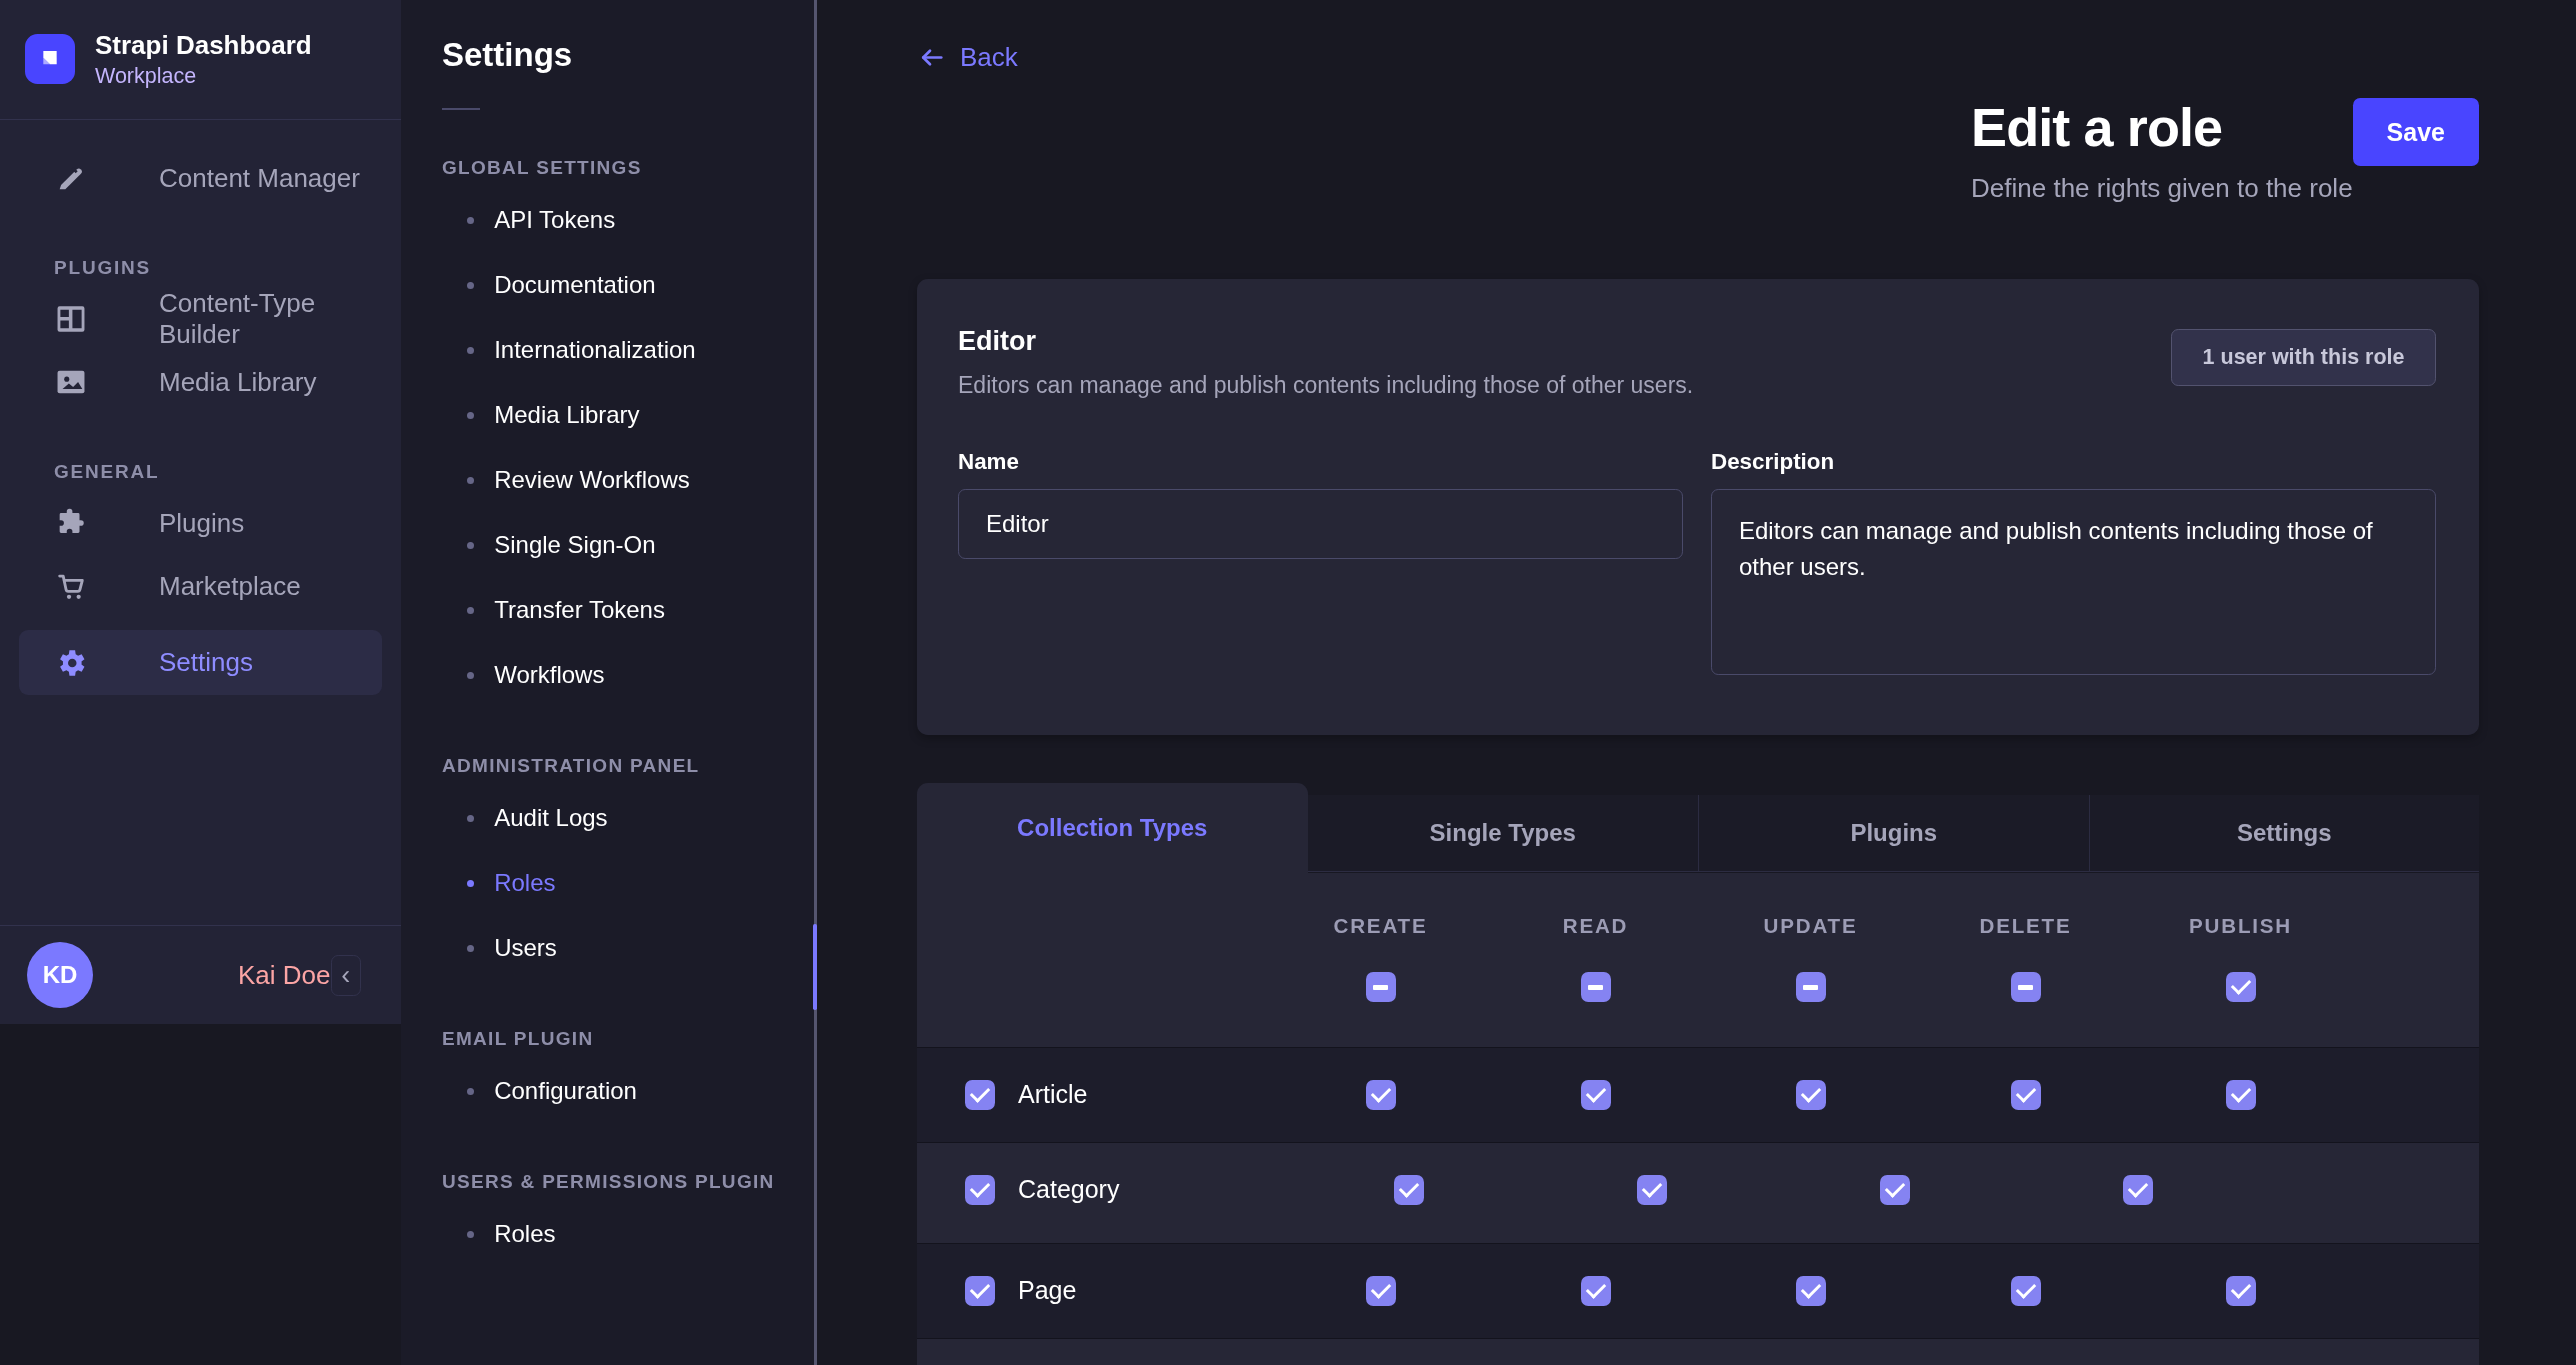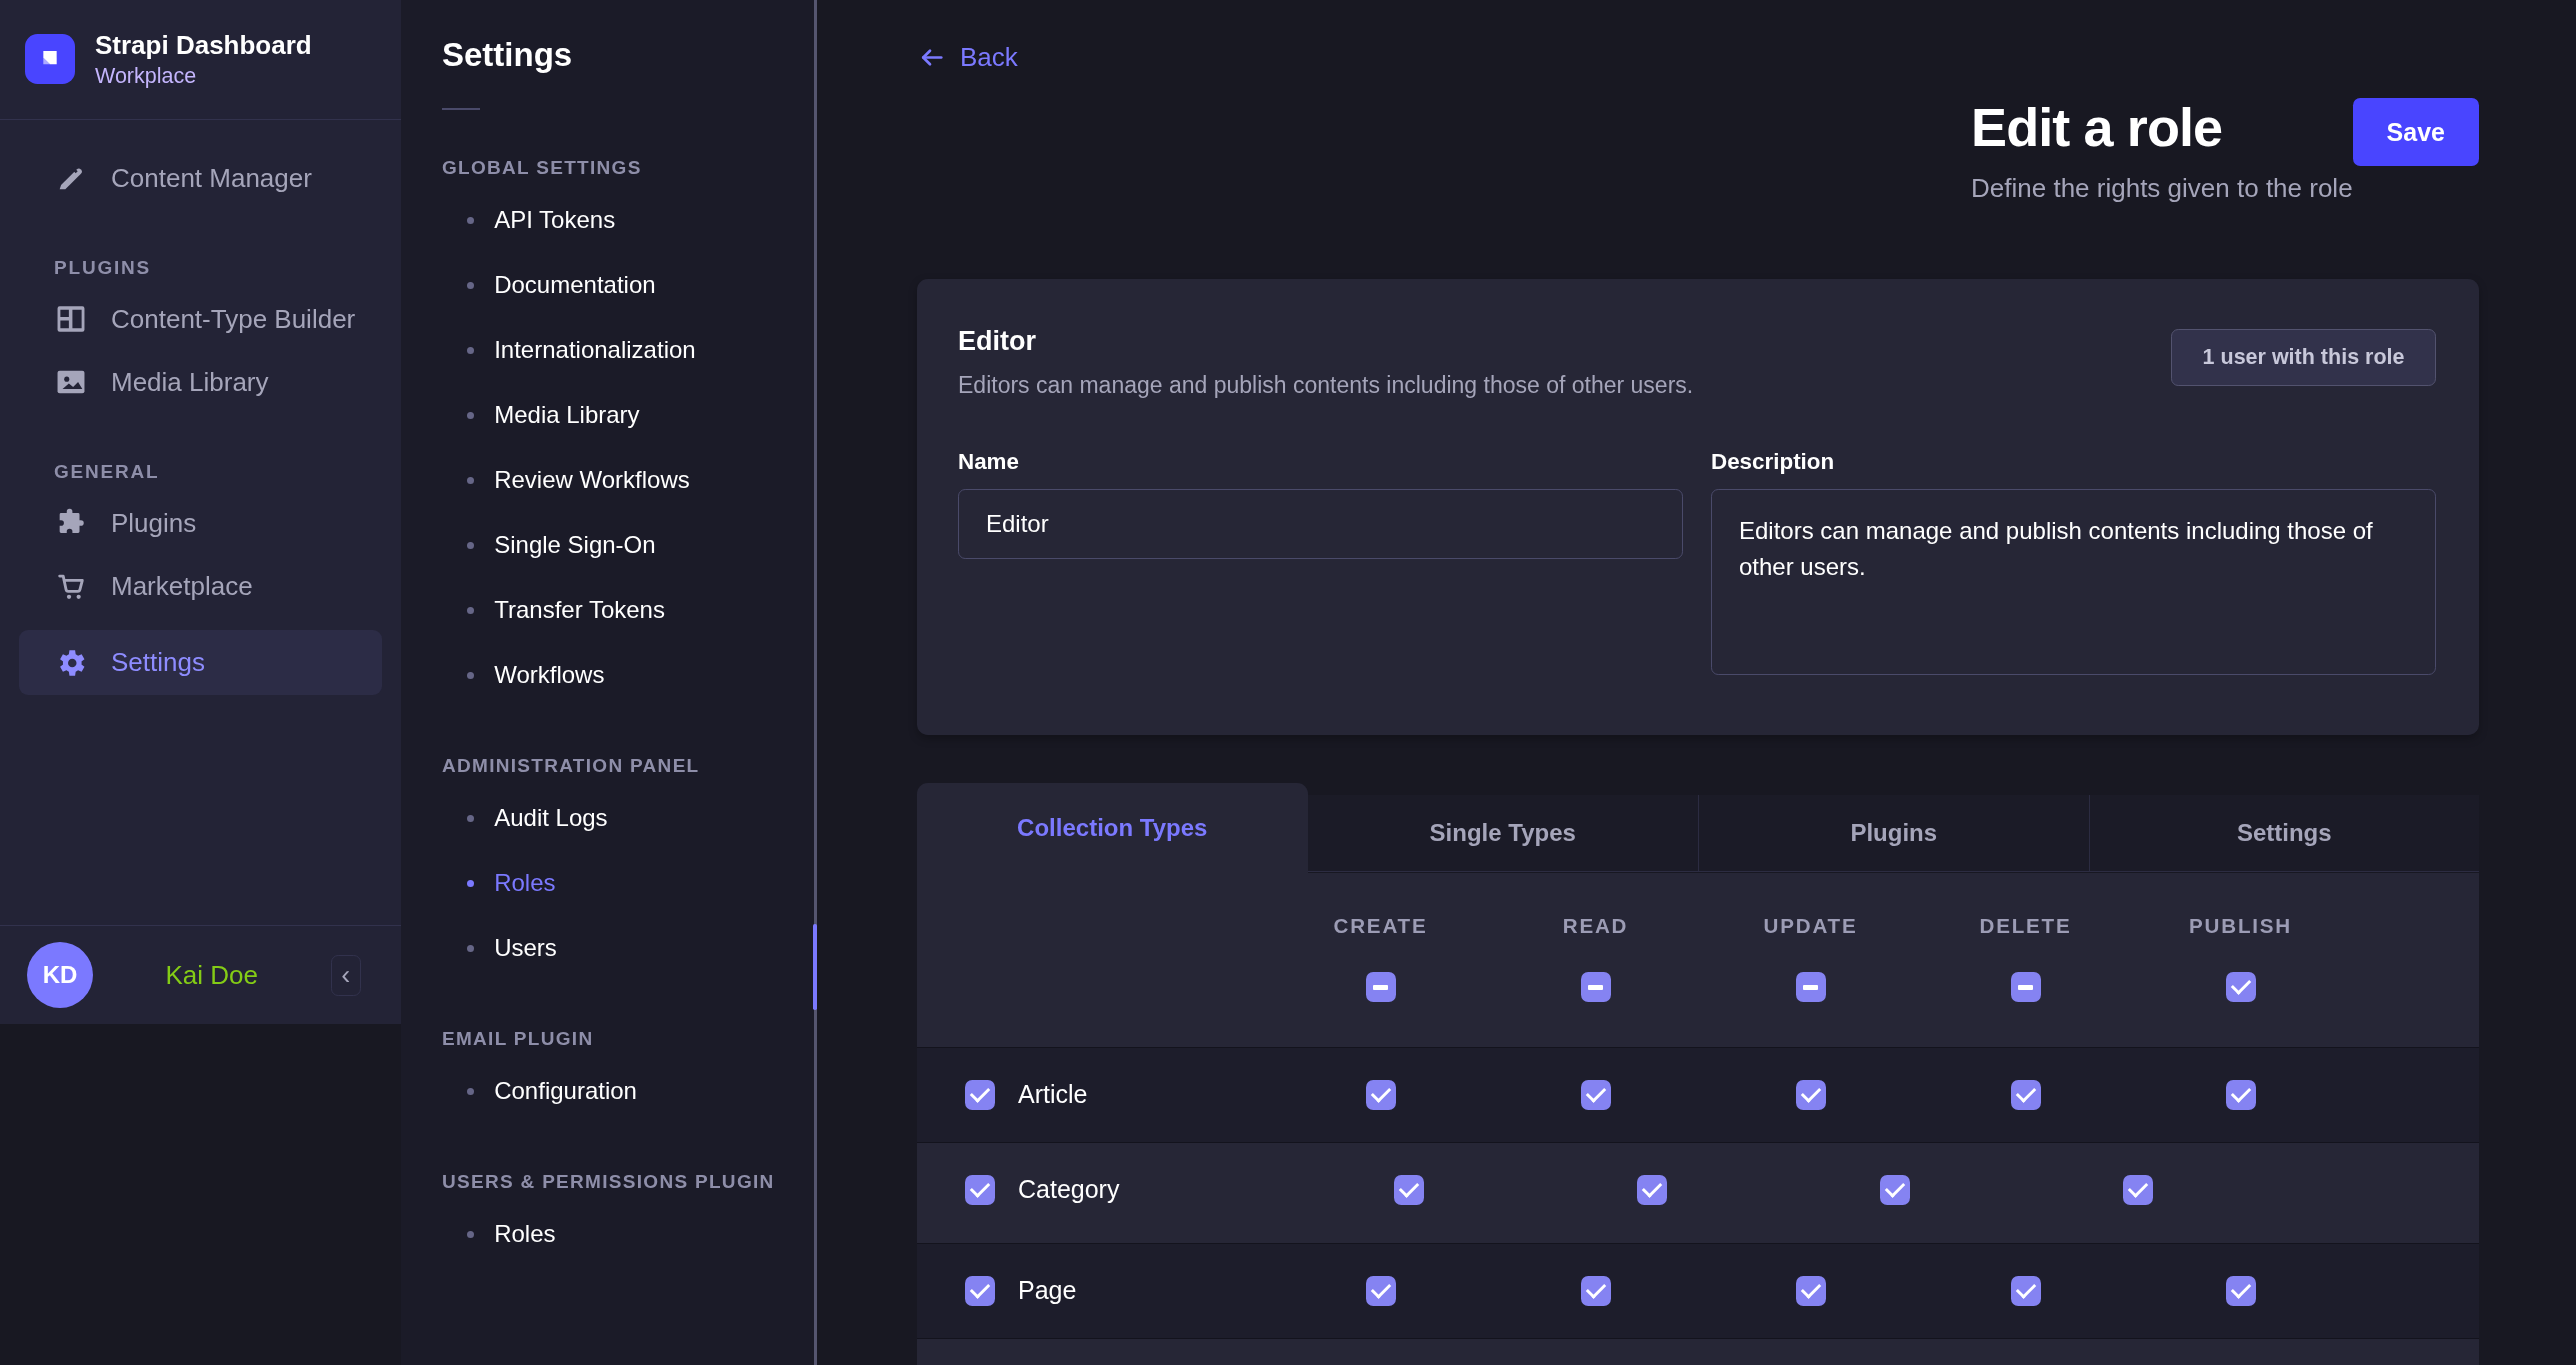--- a/index.html
+++ b/index.html
@@ -5,29 +5,29 @@
   html,body{margin:0;padding:0;background:#181822;}
   *{box-sizing:border-box;font-family:"Liberation Sans", sans-serif;}
   .app{position:relative;width:2576px;height:1366px;overflow:hidden;background:#181822;display:flex;}
 
   
   .sidebar{position:relative;width:401px;height:1024px;background:#232336;flex:none;display:flex;flex-direction:column;}
   .logo-row{display:flex;align-items:center;gap:20px;padding:30px 25px;border-bottom:0.9px solid #32324d;}
   .logo-mark{width:50px;height:50px;border-radius:12.5px;background:#4945ff;flex:none;display:flex;align-items:center;justify-content:center;}
   .app-name{font-size:26px;font-weight:bold;color:#ffffff;line-height:1.2;}
   .workspace{font-size:21.5px;color:#c4b5fd;margin-top:2.7px;}
-  .nav-item{display:flex;align-items:center;height:63px;padding-left:54px;color:#a5a5ba;font-size:26px;}
+  .nav-item{display:flex;align-items:center;height:63px;padding-left:54px;color:#a5a5ba;font-size:26px;gap:48px;}
   .nav-item .ic{width:34px;height:34px;margin-right:23px;color:#a5a5ba;flex:none;}
   .nav-item.first{margin-top:27px;}
   .side-section{margin-top:47px;margin-bottom:9px;padding-left:54px;font-size:19px;font-weight:bold;letter-spacing:1.8px;color:#8e8ea9;}
   .nav-item.active-pill{margin:12.5px 19px 0 19px;padding-left:35px;height:65px;background:#2c2c46;border-radius:9px;color:#8e8cff;}
   .nav-item.active-pill .ic{color:#8e8cff;}
   .user-strip{position:absolute;left:0;right:0;bottom:0;height:99px;border-top:0.9px solid #32324d;display:flex;align-items:center;padding:0 40px 0 27px;background:#232336;}
   .avatar{width:66px;height:66px;border-radius:50%;background:#7b79ff;color:#ffffff;font-weight:bold;font-size:24px;display:flex;align-items:center;justify-content:center;flex:none;}
-  .user-name{flex:1;text-align:center;color:#84cc16;font-size:26px;}
+  .user-name{flex:1;text-align:right;color:#fca5a5;font-size:26px;}
   .collapse-btn{width:30.5px;height:41px;border:0.9px solid #32324d;border-radius:7.2px;background:transparent;color:#a5a5ba;font-size:27px;display:flex;align-items:center;justify-content:center;flex:none;}
 
   
   .subnav{position:relative;width:416px;height:1366px;background:#1b1b28;flex:none;padding:36px 0 0 41px;}
   .subnav-track{position:absolute;top:0;right:0;width:2.7px;height:1366px;background:#55556f;}
   .subnav-thumb{position:absolute;top:924px;right:0;width:4.5px;height:86px;background:#7b79ff;border-radius:1.8px;}
   .subnav-title{font-size:33px;font-weight:bold;color:#ffffff;}
   .subnav-divider{width:38px;height:1.8px;background:#4a4a6a;margin-top:34px;}
   .sub-section{margin-top:47px;font-size:19px;font-weight:bold;letter-spacing:1.3px;color:#8e8ea9;}
   .sub-list{margin-top:9px;}

